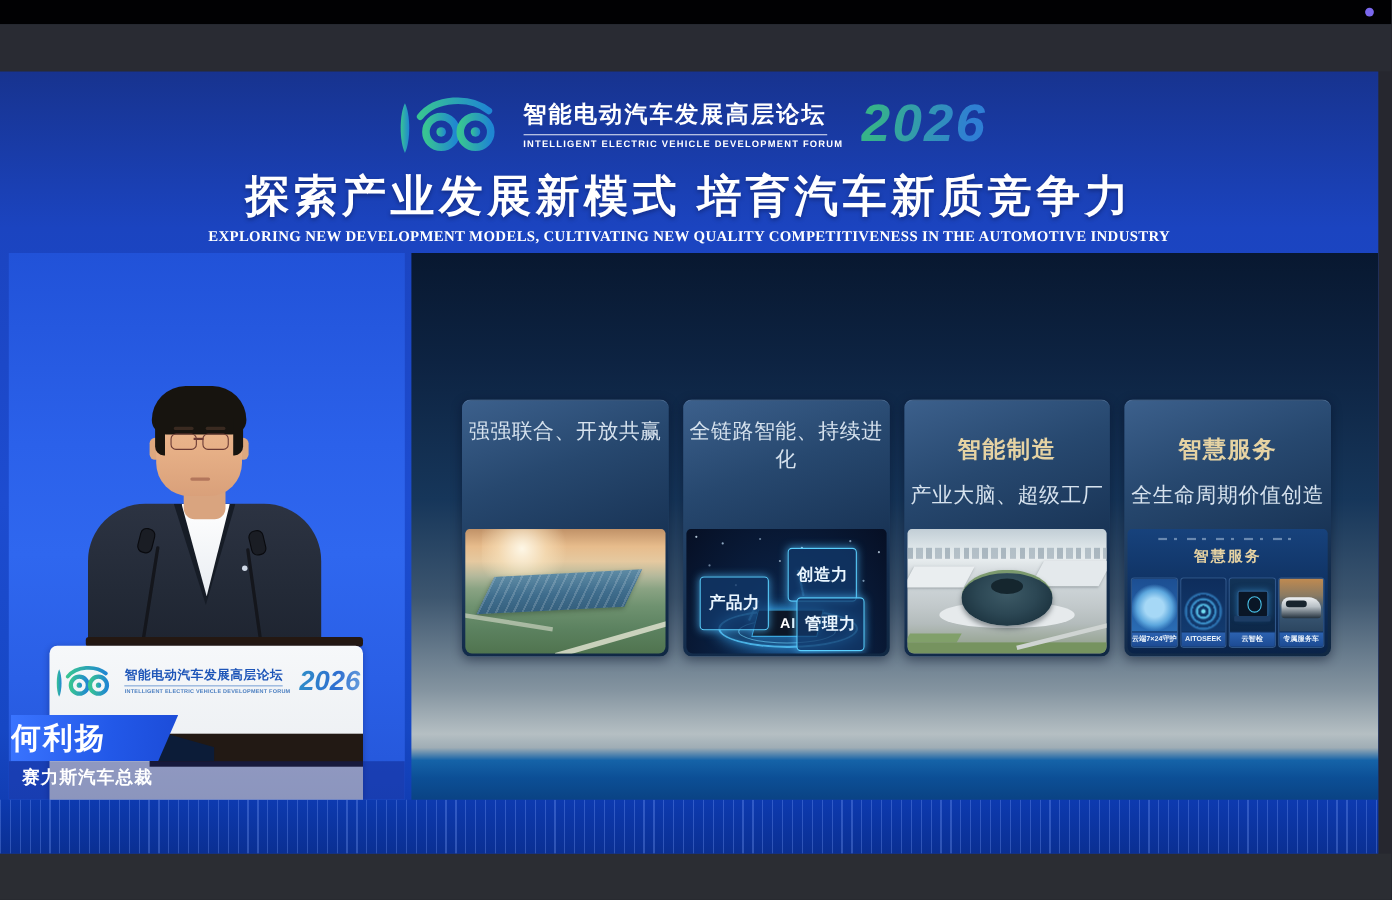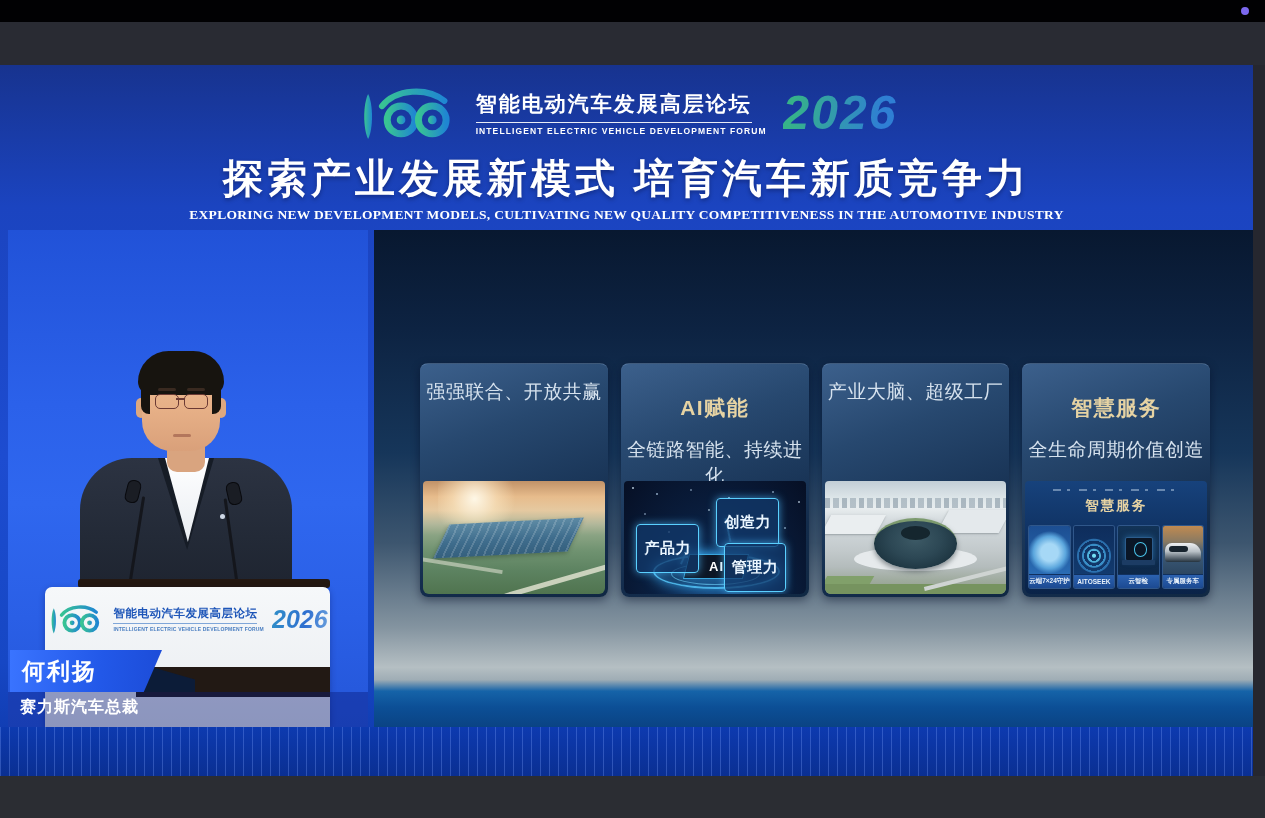--- a/index.html
+++ b/index.html
@@ -82,21 +82,21 @@
     background:linear-gradient(100deg,#2f8fc8,#2f6fd0 60%,#6aa0dd);
     -webkit-background-clip:text;background-clip:text;color:transparent;}
   
   .dark-wedge{left:133px;top:434px;width:54px;height:28px;background:#0c1c38;
     clip-path:polygon(0 0,100% 55%,100% 100%,6% 100%);}
   .sub-strip{left:0;top:462px;width:100%;height:35px;background:rgba(8,24,120,.40);}
   .name-banner{left:2px;top:420px;width:152px;height:42px;
     background:linear-gradient(95deg,#3a74ff 0%,#2258e8 60%,#1c4cd8 100%);
     clip-path:polygon(0 0,100% 0,88% 100%,0 100%);
     box-shadow:0 2px 5px rgba(0,10,80,.35);}
-  .speaker-name{padding-left:12px;line-height:42px;font-size:23px;font-weight:900;color:#fff;letter-spacing:2px;}
+  .speaker-name{line-height:42px;font-size:27px;font-weight:900;color:#fff;letter-spacing:2px;}
   .speaker-title{left:12px;top:467px;font-size:16px;font-weight:800;color:#fff;letter-spacing:1px;}
 
   
   .slide-panel{left:374px;top:165px;width:879px;height:497px;overflow:hidden;
     background:linear-gradient(180deg,#081830 0%,#0d2342 20%,#16365a 45%,#3d566f 63%,#8494a0 80%,#b5bfc3 88%,#9fadb5 90.5%,#1563a8 92.8%,#0c4f96 96%,#0a4384 100%);}
   .slide-title{left:52px;top:40px;font-size:26px;font-weight:900;color:#fff;letter-spacing:2px;
     text-shadow:0 1px 3px rgba(0,0,20,.5);}
   .cards-row{left:46px;top:133px;width:790px;display:flex;gap:13px;}
   .card{position:relative;width:188px;height:233px;border-radius:8px;overflow:hidden;
     background:linear-gradient(160deg,#3c608c 0%,#27486f 30%,#132c4c 75%,#102843 100%);
@@ -278,39 +278,39 @@
         <div class="card-sub">强强联合、开放共赢</div>
         <div class="card-img img-sunset">
           <div class="abs sun"></div>
           <div class="abs roof"></div>
           <div class="abs road1"></div>
           <div class="abs road2"></div>
         </div>
       </div>
 
       <div class="card">
-        <div class="card-title">AI赋能</div>
         <div class="card-sub">全链路智能、持续进化</div>
         <div class="card-img img-ai">
           <div class="abs stars"></div>
           <div class="abs ring"></div>
           <div class="abs ring2"></div>
           <div class="abs wire w1"></div>
           <div class="abs wire w2"></div>
           <div class="abs wire w3"></div>
           <div class="abs ai-plate">
             <span>AI</span>
           </div>
           <div class="chip product">产品力</div>
           <div class="chip creation">创造力</div>
           <div class="chip management">管理力</div>
         </div>
       </div>
 
       <div class="card">
+        <div class="card-title">智能制造</div>
         <div class="card-sub">产业大脑、超级工厂</div>
         <div class="card-img img-day">
           <div class="abs skyline"></div>
           <div class="abs shed1"></div>
           <div class="abs shed2"></div>
           <div class="abs pad"></div>
           <div class="abs ring-building"></div>
           <div class="abs ring-hole"></div>
           <div class="abs green2"></div>
           <div class="abs green1"></div>

